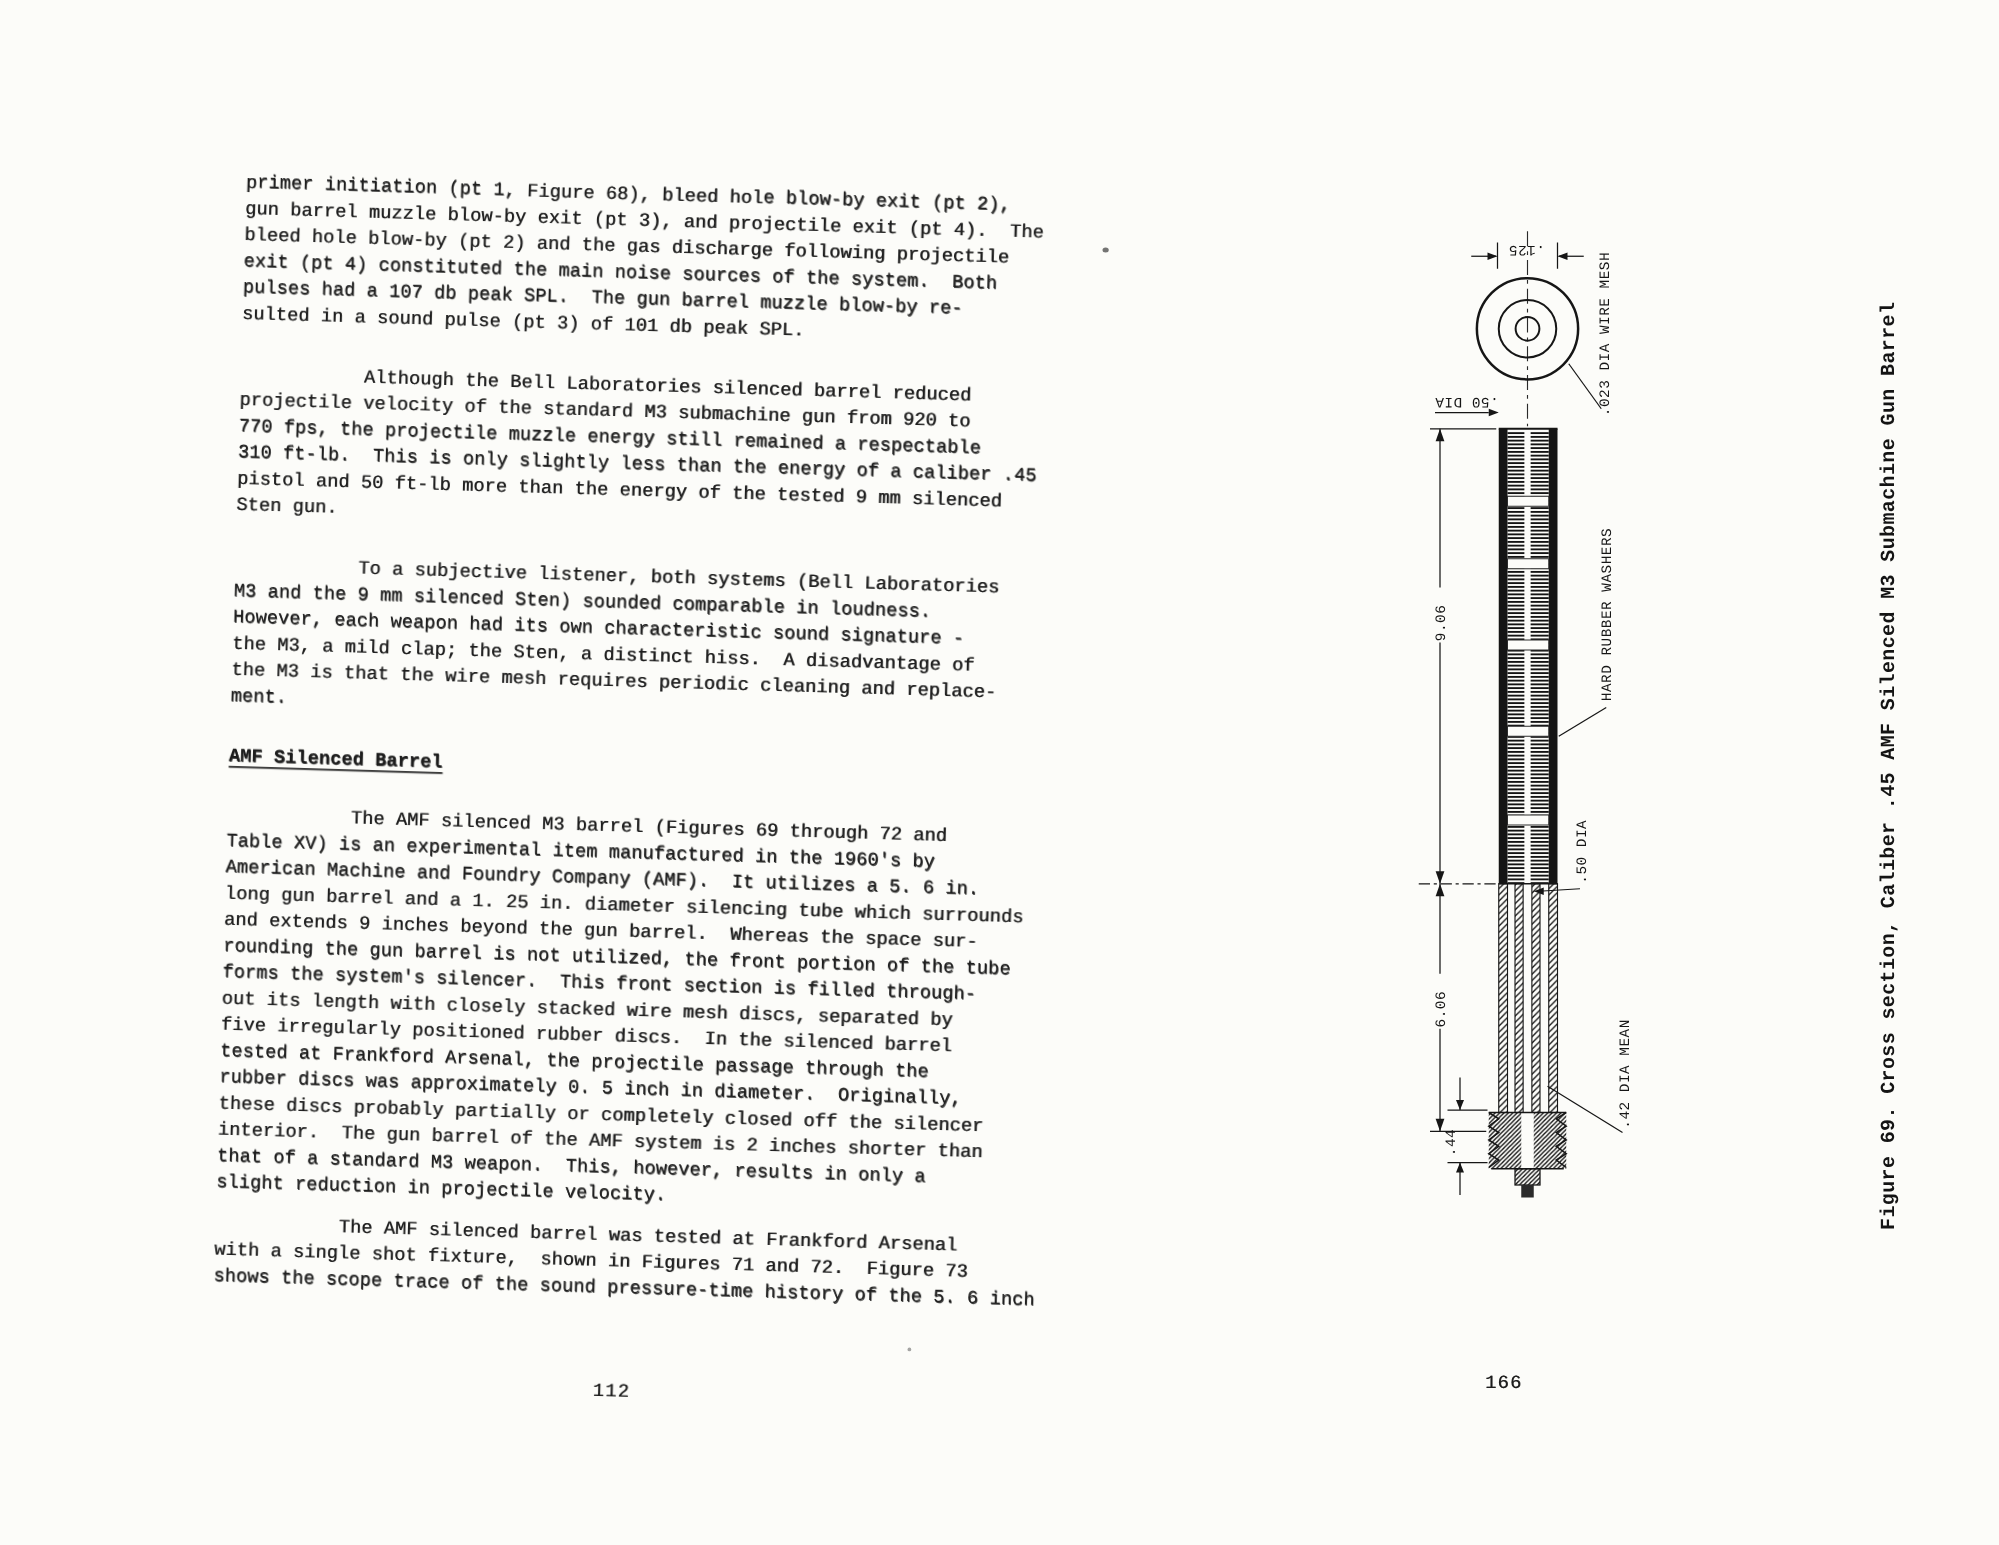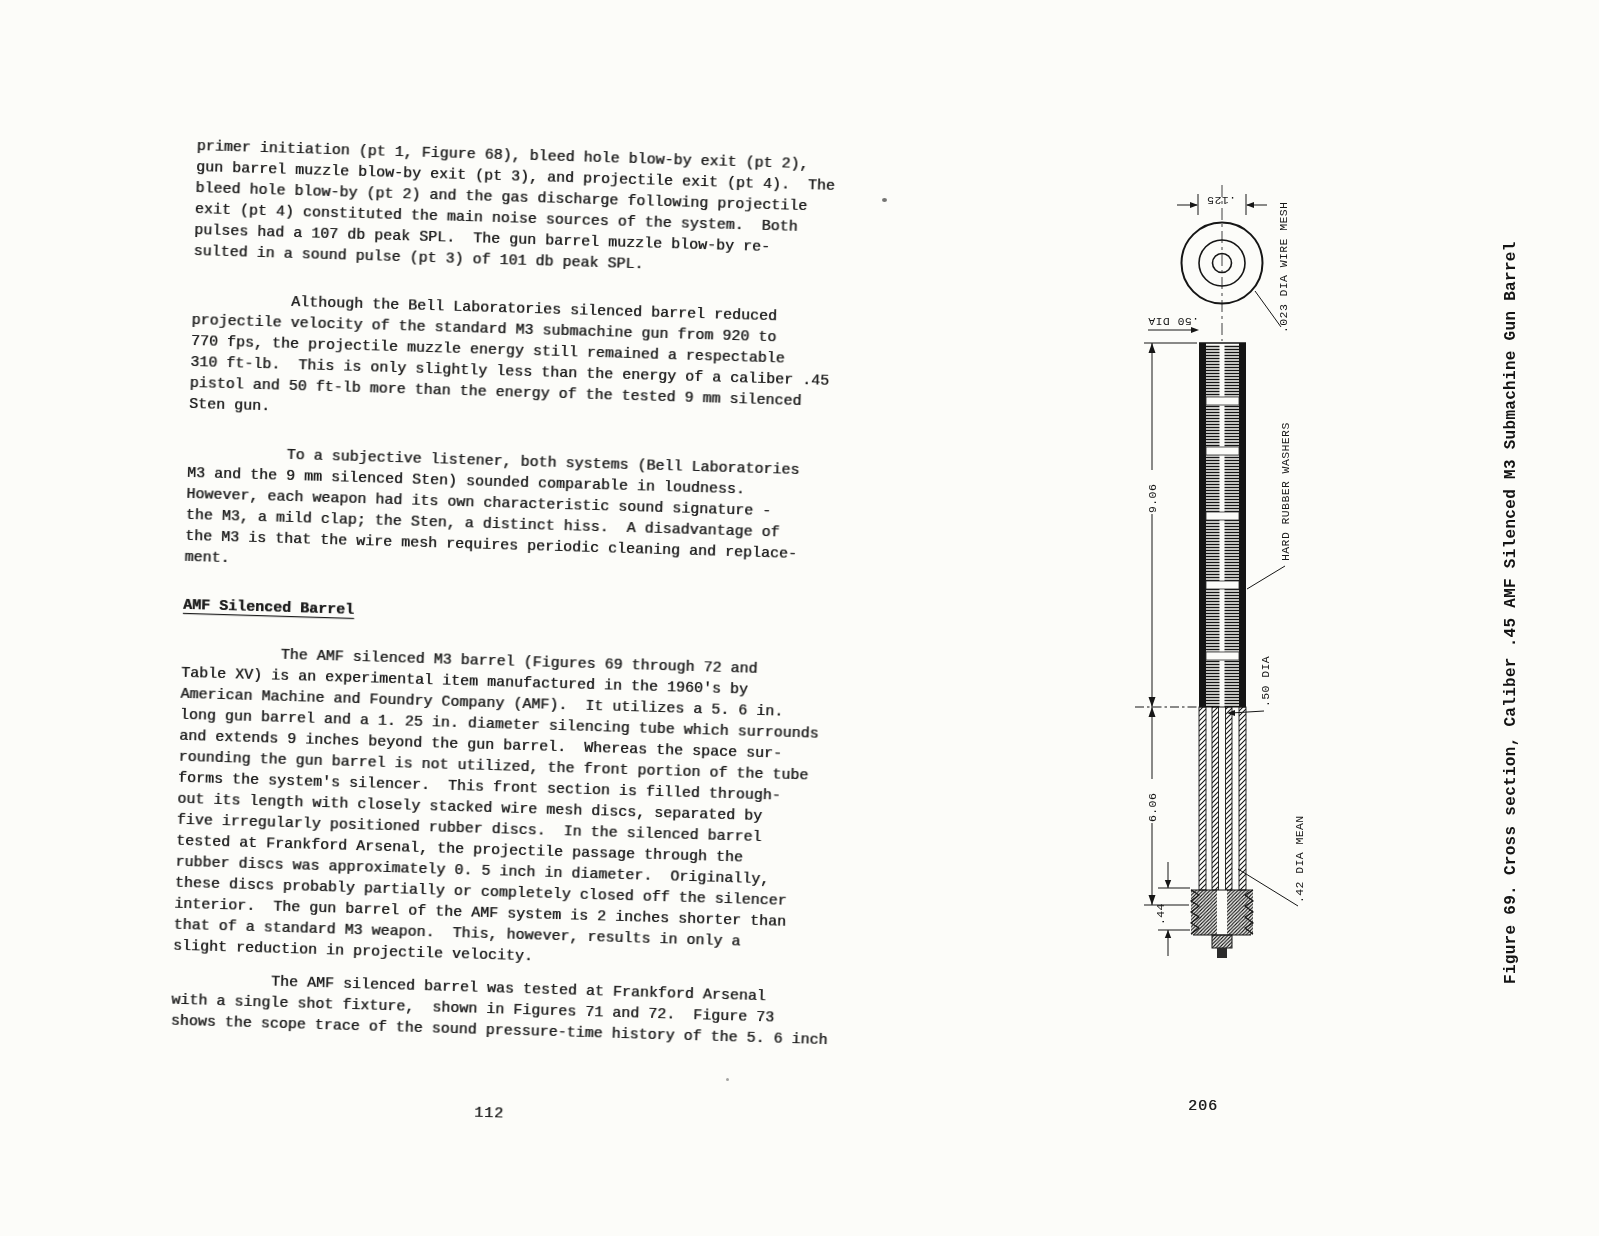--- a/index.html
+++ b/index.html
@@ -203,16 +203,16 @@
     <line x1="224" y1="711" x2="191" y2="713" stroke="#161616" stroke-width="1"></line>
     <polygon points="187,713 195,710 195,716" fill="#161616"></polygon>
   </g>
 
   <text class="fig-label" transform="translate(263,903) rotate(-90)">.42 DIA MEAN</text>
   <line x1="258" y1="906" x2="198" y2="869" stroke="#161616" stroke-width="1"></line>
 
   <text class="fig-caption" transform="translate(475,984) rotate(-90)">Figure 69.  Cross section, Caliber .45 AMF Silenced M3 Submachine Gun Barrel</text>
 </svg>
 
-<div class="pagenum-right">206</div>
+<div class="pagenum-right">166</div>
 
 <div class="speck s1"></div>
 <div class="speck s2"></div>
 
 </body></html>

